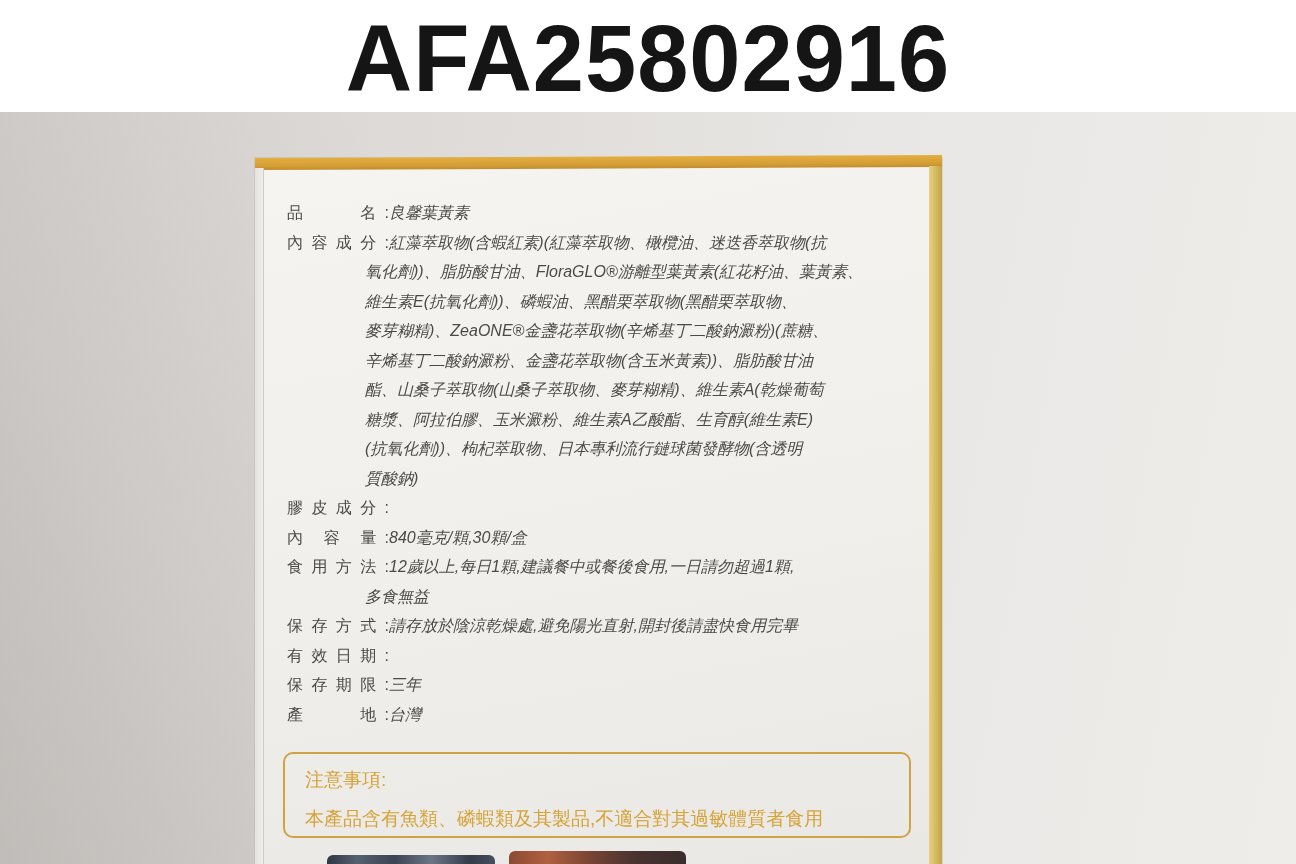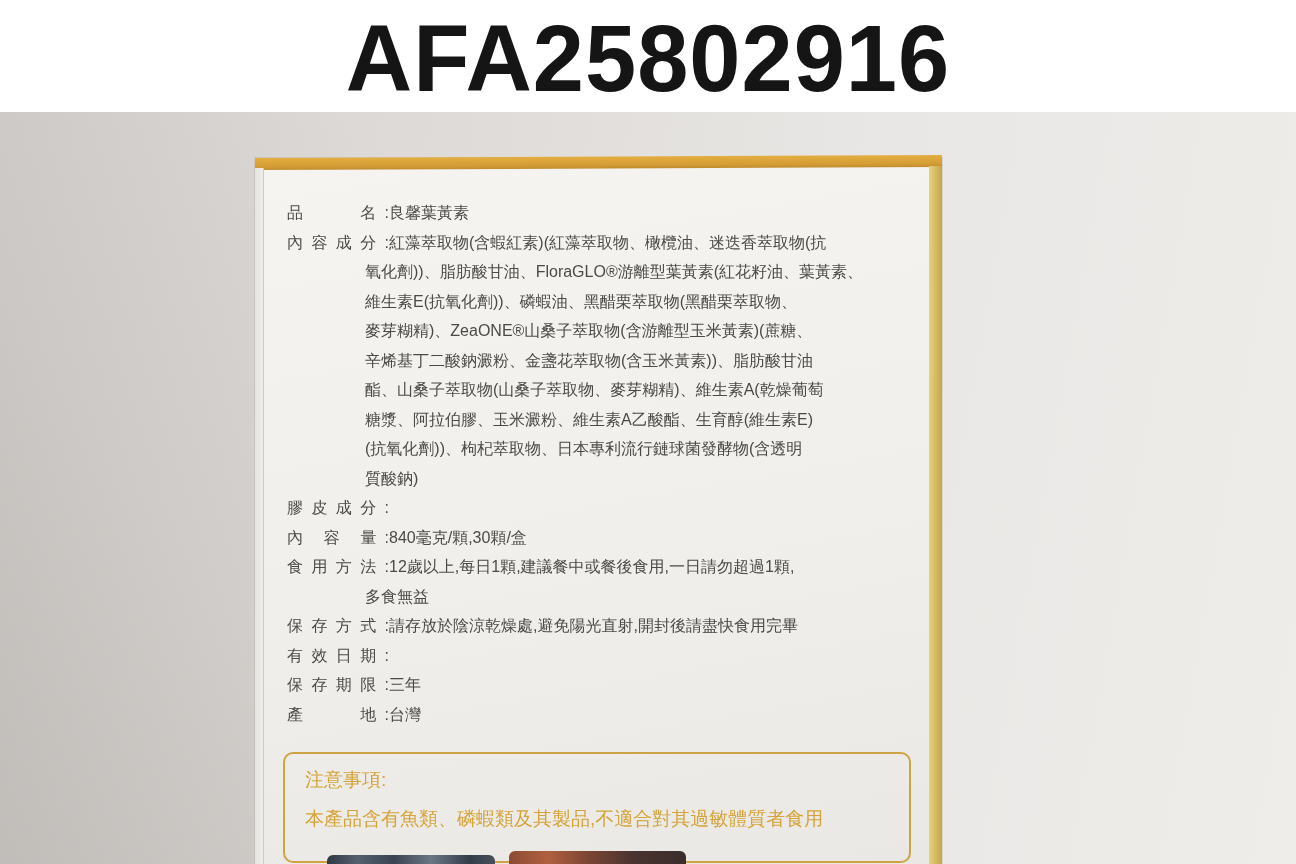--- a/index.html
+++ b/index.html
@@ -31,25 +31,25 @@
   .box-left-side{position:absolute;left:0;top:10px;width:8px;height:696px;
        background:linear-gradient(90deg,#e6e3df 0%,#efede9 100%);}
   .box-crease{position:absolute;left:8px;top:10px;width:1px;height:696px;background:#cfccc8;}
 
   
   .label{position:absolute;left:287px;top:198px;width:640px;color:#4b4a47;
          font-size:16px;line-height:29.5px;}
   .row{display:flex;align-items:flex-start;}
   .row-label{flex:none;width:102px;white-space:nowrap;text-align:justify;text-align-last:justify;}
   .row-value{flex:none;}
-  .vline{white-space:nowrap;}
+  .vline{white-space:nowrap;font-style:italic;}
   .vline.cont{margin-left:-24px;}
 
   
-  .notice{position:absolute;left:283px;top:752px;width:628px;height:111px;
+  .notice{position:absolute;left:283px;top:752px;width:628px;height:86px;
           border:2px solid #cfa243;border-radius:10px;background:transparent;
           color:#d5a338;font-size:19px;box-sizing:border-box;padding:13px 20px 0 20px;}
   .notice-title{line-height:26px;margin-bottom:13px;}
   .notice-text{line-height:26px;white-space:nowrap;}
 
   
   .thumb{position:absolute;border-radius:6px 6px 0 0;}
   .thumb-left{left:327px;top:855px;width:168px;height:9px;
       background:linear-gradient(90deg,#2f3845 0%,#55606f 18%,#3a4452 40%,#6b7685 62%,#333c49 85%,#474f5c 100%);}
   .thumb-right{left:509px;top:851px;width:177px;height:13px;
@@ -80,21 +80,21 @@
         <div class="row-value">
           <div class="vline">良馨葉黃素</div>
         </div>
       </div>
       <div class="row">
         <div class="row-label">內容成分:</div>
         <div class="row-value">
           <div class="vline">紅藻萃取物(含蝦紅素)(紅藻萃取物、橄欖油、迷迭香萃取物(抗</div>
           <div class="vline cont">氧化劑))、脂肪酸甘油、FloraGLO®游離型葉黃素(紅花籽油、葉黃素、</div>
           <div class="vline cont">維生素E(抗氧化劑))、磷蝦油、黑醋栗萃取物(黑醋栗萃取物、</div>
-          <div class="vline cont">麥芽糊精)、ZeaONE®山桑子萃取物(含游離型玉米黃素)(蔗糖、</div>
+          <div class="vline cont">麥芽糊精)、ZeaONE®金盞花萃取物(辛烯基丁二酸鈉澱粉)(蔗糖、</div>
           <div class="vline cont">辛烯基丁二酸鈉澱粉、金盞花萃取物(含玉米黃素))、脂肪酸甘油</div>
           <div class="vline cont">酯、山桑子萃取物(山桑子萃取物、麥芽糊精)、維生素A(乾燥葡萄</div>
           <div class="vline cont">糖漿、阿拉伯膠、玉米澱粉、維生素A乙酸酯、生育醇(維生素E)</div>
           <div class="vline cont">(抗氧化劑))、枸杞萃取物、日本專利流行鏈球菌發酵物(含透明</div>
           <div class="vline cont">質酸鈉)</div>
         </div>
       </div>
       <div class="row">
         <div class="row-label">膠皮成分:</div>
       </div>

